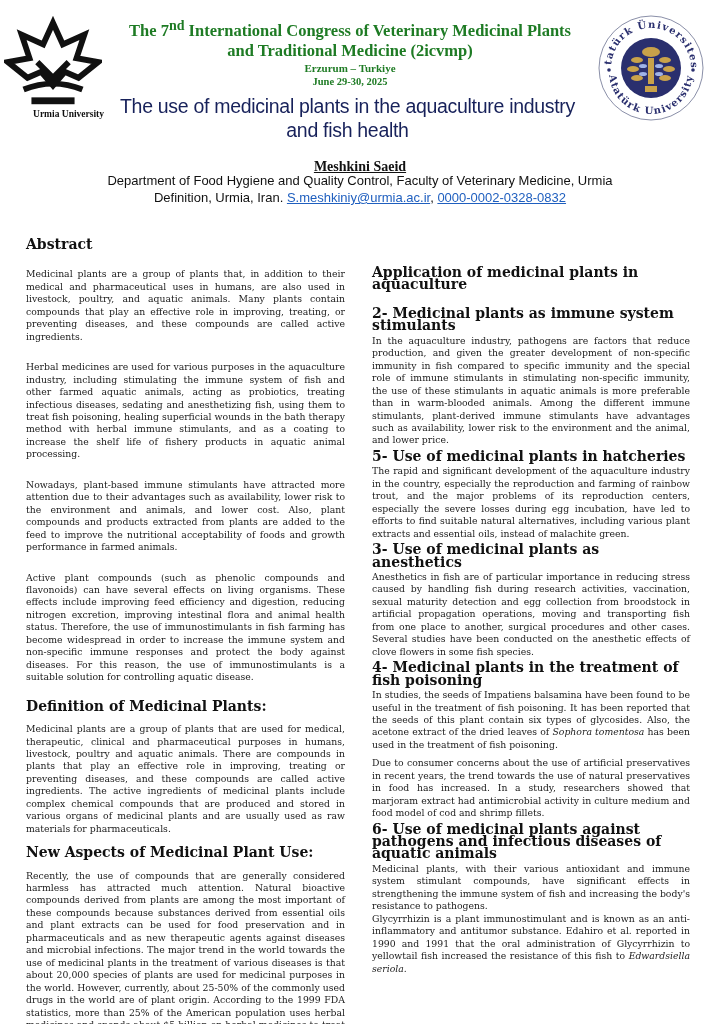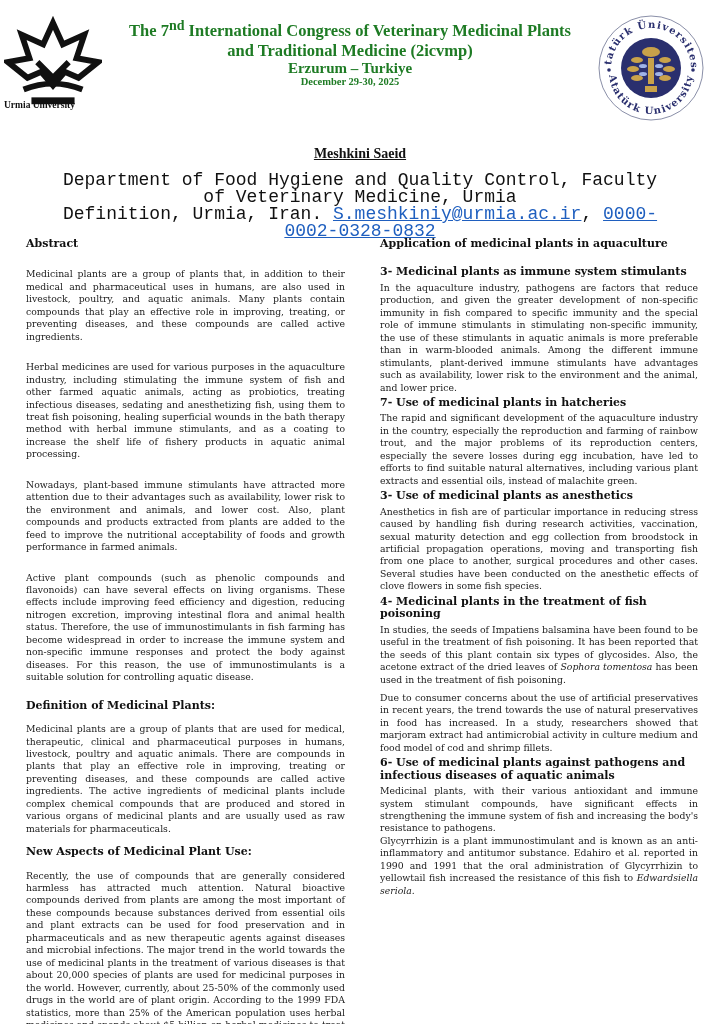--- a/index.html
+++ b/index.html
@@ -1,47 +1,47 @@
 <!DOCTYPE html>
 <html><head>
 <meta charset="utf-8">
 <style>
   * { box-sizing: border-box; margin: 0; padding: 0; }
   html, body { width: 717px; height: 1024px; background: #ffffff; overflow: hidden; }
   body { position: relative; font-family: "DejaVu Serif", serif; color: #111; }
 
   .header { position: absolute; left: 0; top: 0; width: 717px; height: 215px; }
   .logo-left { position: absolute; left: 4px; top: 16px; width: 98px; height: 100px; }
-  .logo-left-caption { position: absolute; left: 4px; top: 100px; width: 100px; text-align: left;
+  .logo-left-caption { position: absolute; left: 4px; top: 109px; width: 100px; text-align: right;
     font-family: "Liberation Serif", serif; font-weight: bold; font-size: 9.5px; color: #111; }
   .logo-right { position: absolute; left: 597px; top: 14px; width: 108px; height: 108px; }
 
   .congress { position: absolute; left: 110px; top: 21px; width: 480px; text-align: center;
     font-family: "Liberation Serif", serif; font-weight: bold; color: #1e7b24; }
   .congress .line1 { font-size: 16.5px; line-height: 20px; }
   .congress .line1 sup { font-size: 14px; vertical-align: super; line-height: 0; }
   .congress .line2 { font-size: 16.5px; line-height: 20px; }
-  .congress .place { font-size: 15px; line-height: 13px; margin-top: 1px; }
+  .congress .place { font-size: 11px; line-height: 13px; margin-top: 1px; }
   .congress .date { font-size: 10.5px; line-height: 13px; }
 
   .title { position: absolute; left: 100px; top: 94px; width: 495px; text-align: center;
     font-family: "Liberation Sans", sans-serif; font-size: 19.5px; line-height: 24px; color: #17215a;
     letter-spacing: -0.3px; }
-  .author { position: absolute; left: 100px; top: 146px; width: 520px; text-align: center;
+  .author { position: absolute; left: 100px; top: 159px; width: 520px; text-align: center;
     font-family: "Liberation Serif", serif; font-weight: bold; font-size: 14px; text-decoration: underline; color: #111; }
   .affil { position: absolute; left: 60px; top: 172px; width: 600px; text-align: center;
-    font-family: Liberation Mono, monospace; font-size: 18px; line-height: 17px; color: #111; }
+    font-family: Liberation Sans, sans-serif; font-size: 13px; line-height: 17px; color: #111; }
   .affil a { color: #1f5fbf; text-decoration: underline; }
 
   .col { position: absolute; top: 238px; font-family: "DejaVu Serif", serif; font-size: 9.3px;
     line-height: 12.45px; color: #1a1a1a; text-align: justify; }
   .col-left { left: 26px; width: 319px; }
-  .col-right { left: 380px; width: 318px; }
+  .col-right { left: 372px; width: 318px; margin-top: 28px; }
 
-  .h { font-weight: bold; font-size: 11px; color: #111; text-align: left; }
+  .h { font-weight: bold; font-size: 14px; color: #111; text-align: left; }
   .p { margin-top: 18px; }
   .p + .p { }
   .gap-big { height: 16px; }
   .gap-mid { height: 11px; }
   .gap-sm { height: 3px; }
   em { font-style: italic; }
 </style>
 </head>
 <body>
 
@@ -88,23 +88,27 @@
       <ellipse cx="62" cy="60" rx="4" ry="2"></ellipse>
     </g>
     <circle cx="12" cy="56" r="1.8" fill="#2a2f6e"></circle>
     <circle cx="96" cy="56" r="1.8" fill="#2a2f6e"></circle>
   </svg>
 
   <div class="congress">
     <div class="line1"><span>The 7</span><sup>nd</sup><span> International Congress of Veterinary Medicinal Plants</span></div>
     <div class="line2">and Traditional Medicine (2icvmp)</div>
     <div class="place">Erzurum – Turkiye</div>
-    <div class="date">December 29-30, 2025</div>
+    <div class="date">June 29-30, 2025</div>
   </div>
 
+  <div class="title">
+    <div>The use of medicinal plants in the aquaculture industry</div>
+    <div>and fish health</div>
+  </div>
 
   <div class="author">Meshkini Saeid</div>
 
   <div class="affil">
     <div>Department of Food Hygiene and Quality Control, Faculty of Veterinary Medicine, Urmia</div>
     <div><span>Definition, Urmia, Iran. </span><a>S.meshkiniy@urmia.ac.ir</a><span>, </span><a>0000-0002-0328-0832</a></div>
   </div>
 </div>
 
 <div class="col col-left">
@@ -122,26 +126,26 @@
   <div class="gap-mid"></div>
   <div class="h">New Aspects of Medicinal Plant Use:</div>
   <div class="gap-mid"></div>
   <div>Recently, the use of compounds that are generally considered harmless has attracted much attention. Natural bioactive compounds derived from plants are among the most important of these compounds because substances derived from essential oils and plant extracts can be used for food preservation and in pharmaceuticals and as new therapeutic agents against diseases and microbial infections. The major trend in the world towards the use of medicinal plants in the treatment of various diseases is that about 20,000 species of plants are used for medicinal purposes in the world. However, currently, about 25-50% of the commonly used drugs in the world are of plant origin. According to the 1999 FDA statistics, more than 25% of the American population uses herbal medicines and spends about $5 billion on herbal medicines to treat depression, enhance sexual function, reduce weight, and enhance memory.</div>
 </div>
 
 <div class="col col-right">
   <div class="h">Application of medicinal plants in aquaculture</div>
   <div class="gap-big"></div>
 
-  <div class="h">3- Medicinal plants as immune system stimulants</div>
+  <div class="h">2- Medicinal plants as immune system stimulants</div>
   <div class="gap-sm"></div>
   <div>In the aquaculture industry, pathogens are factors that reduce production, and given the greater development of non-specific immunity in fish compared to specific immunity and the special role of immune stimulants in stimulating non-specific immunity, the use of these stimulants in aquatic animals is more preferable than in warm-blooded animals. Among the different immune stimulants, plant-derived immune stimulants have advantages such as availability, lower risk to the environment and the animal, and lower price.</div>
 
   <div class="gap-sm"></div>
-  <div class="h">7- Use of medicinal plants in hatcheries</div>
+  <div class="h">5- Use of medicinal plants in hatcheries</div>
   <div class="gap-sm"></div>
   <div>The rapid and significant development of the aquaculture industry in the country, especially the reproduction and farming of rainbow trout, and the major problems of its reproduction centers, especially the severe losses during egg incubation, have led to efforts to find suitable natural alternatives, including various plant extracts and essential oils, instead of malachite green.</div>
 
   <div class="gap-sm"></div>
   <div class="h">3- Use of medicinal plants as anesthetics</div>
   <div class="gap-sm"></div>
   <div>Anesthetics in fish are of particular importance in reducing stress caused by handling fish during research activities, vaccination, sexual maturity detection and egg collection from broodstock in artificial propagation operations, moving and transporting fish from one place to another, surgical procedures and other cases. Several studies have been conducted on the anesthetic effects of clove flowers in some fish species.</div>
 
   <div class="gap-sm"></div>
   <div class="h">4- Medicinal plants in the treatment of fish poisoning</div>

